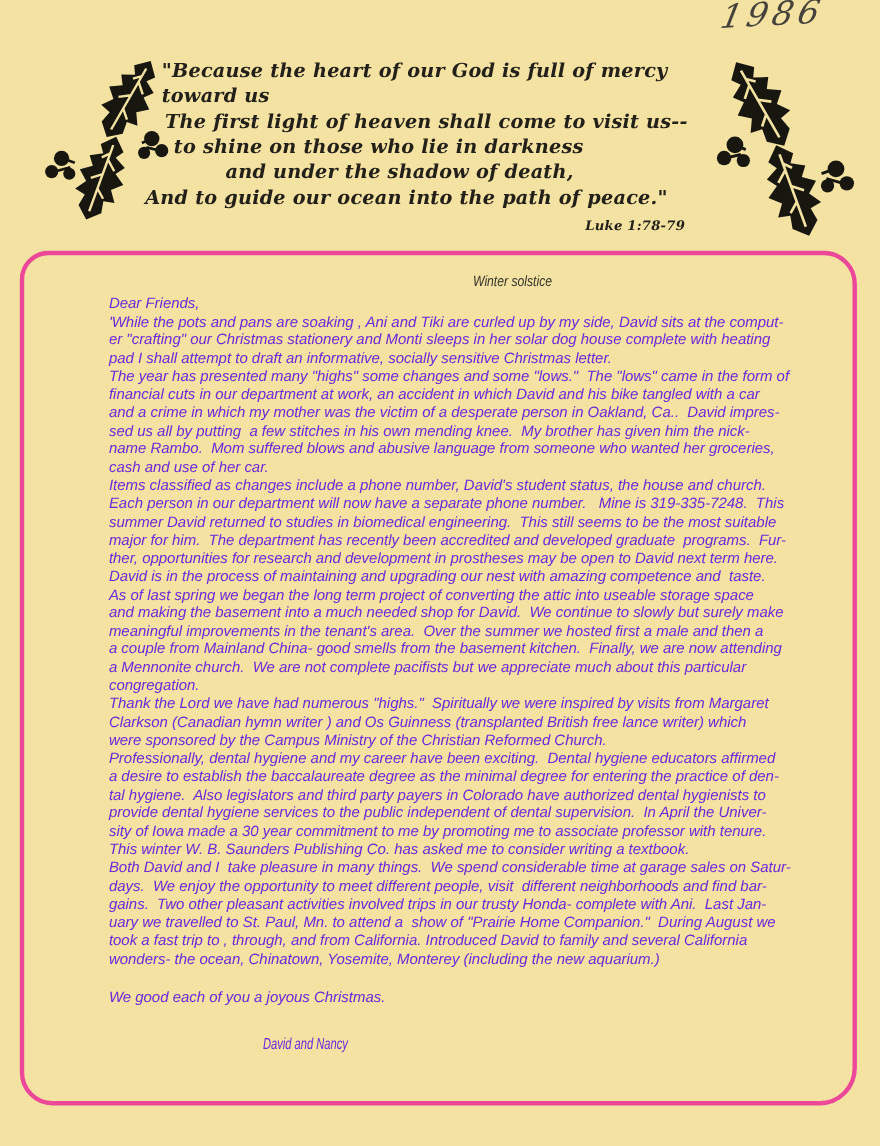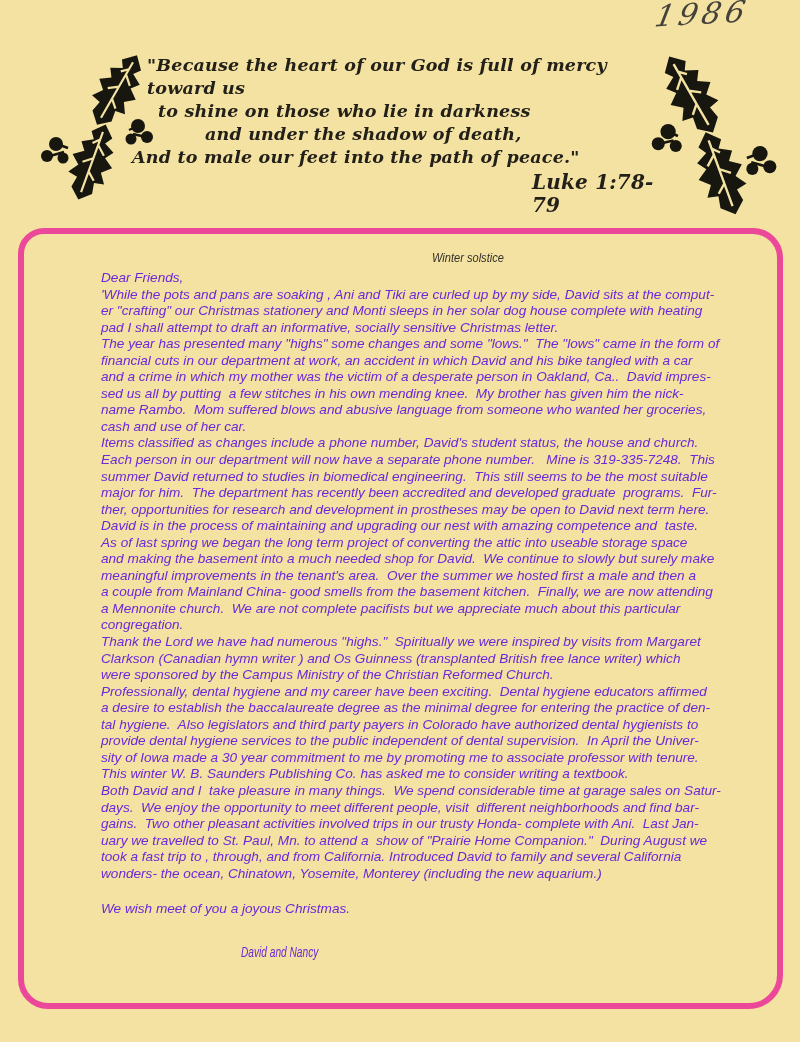--- a/index.html
+++ b/index.html
@@ -30,25 +30,25 @@
     font-family:"DejaVu Serif", serif;
     font-style:italic;font-weight:bold;
     font-size:17.5px;line-height:23px;color:#232019;
     letter-spacing:0.2px;
   }
   .q1{padding-left:15px;}
   .q2{padding-left:18px;}
   .q3{padding-left:26px;}
   .q4{padding-left:73px;font-style:italic;}
   .q5{padding-left:0px;}
-  .citation{padding-left:400px;padding-top:2px;font-size:20px;font-style:italic;}
+  .citation{padding-left:400px;padding-top:2px;font-size:12px;font-style:italic;}
   
   .letter-box{
     position:absolute;left:18px;top:228px;width:753px;height:769px;
-    border:6px solid #ec4899;
+    border:4px solid #ec4899;
     border-radius:26px 30px 34px 30px;
     background:transparent;
   }
   .letter-title{
     position:absolute;left:408px;top:16px;
     font-style:italic;font-size:13.5px;color:#33312b;
     transform:scaleX(0.82);transform-origin:left;
     white-space:pre;
   }
   .letter-body{
@@ -101,28 +101,29 @@
         <circle cx="97" cy="95" r="5.5"></circle>
       <path d="M32,106 L21,102 M28,110 L14,114" stroke="currentColor" stroke-width="2.4" fill="none"></path>
       <circle cx="20" cy="102" r="7"></circle>
         <circle cx="11" cy="114" r="6"></circle>
         <circle cx="27" cy="116" r="5.5"></circle>
     </svg>
   </div>
 
   <div class="quote">
     <div class="q1">"Because the heart of our God is full of mercy toward us</div>
+    <div class="q2">The first light of heaven shall come to visit us--</div>
     <div class="q3">to shine on those who lie in darkness</div>
     <div class="q4">and under the shadow of death,</div>
-    <div class="q5">And to male our feet into the path of peace."</div>
+    <div class="q5">And to guide our ocean into the path of peace."</div>
     <div class="citation">Luke 1:78-79</div>
   </div>
 
   <div class="letter-box">
     <div class="letter-title">Winter solstice</div>
     <div class="letter-body">
       <div><div>Dear Friends,</div><div>'While the pots and pans are soaking , Ani and Tiki are curled up by my side, David sits at the comput-</div><div>er "crafting" our Christmas stationery and Monti sleeps in her solar dog house complete with heating</div><div>pad I shall attempt to draft an informative, socially sensitive Christmas letter.</div><div>The year has presented many "highs" some changes and some "lows."  The "lows" came in the form of</div><div>financial cuts in our department at work, an accident in which David and his bike tangled with a car</div><div>and a crime in which my mother was the victim of a desperate person in Oakland, Ca..  David impres-</div><div>sed us all by putting  a few stitches in his own mending knee.  My brother has given him the nick-</div><div>name Rambo.  Mom suffered blows and abusive language from someone who wanted her groceries,</div><div>cash and use of her car.</div><div>Items classified as changes include a phone number, David's student status, the house and church.</div><div>Each person in our department will now have a separate phone number.   Mine is 319-335-7248.  This</div><div>summer David returned to studies in biomedical engineering.  This still seems to be the most suitable</div><div>major for him.  The department has recently been accredited and developed graduate  programs.  Fur-</div><div>ther, opportunities for research and development in prostheses may be open to David next term here.</div><div>David is in the process of maintaining and upgrading our nest with amazing competence and  taste.</div><div>As of last spring we began the long term project of converting the attic into useable storage space</div><div>and making the basement into a much needed shop for David.  We continue to slowly but surely make</div><div>meaningful improvements in the tenant's area.  Over the summer we hosted first a male and then a</div><div>a couple from Mainland China- good smells from the basement kitchen.  Finally, we are now attending</div><div>a Mennonite church.  We are not complete pacifists but we appreciate much about this particular</div><div>congregation.</div><div>Thank the Lord we have had numerous "highs."  Spiritually we were inspired by visits from Margaret</div><div>Clarkson (Canadian hymn writer ) and Os Guinness (transplanted British free lance writer) which</div><div>were sponsored by the Campus Ministry of the Christian Reformed Church.</div><div>Professionally, dental hygiene and my career have been exciting.  Dental hygiene educators affirmed</div><div>a desire to establish the baccalaureate degree as the minimal degree for entering the practice of den-</div><div>tal hygiene.  Also legislators and third party payers in Colorado have authorized dental hygienists to</div><div>provide dental hygiene services to the public independent of dental supervision.  In April the Univer-</div><div>sity of Iowa made a 30 year commitment to me by promoting me to associate professor with tenure.</div><div>This winter W. B. Saunders Publishing Co. has asked me to consider writing a textbook.</div><div>Both David and I  take pleasure in many things.  We spend considerable time at garage sales on Satur-</div><div>days.  We enjoy the opportunity to meet different people, visit  different neighborhoods and find bar-</div><div>gains.  Two other pleasant activities involved trips in our trusty Honda- complete with Ani.  Last Jan-</div><div>uary we travelled to St. Paul, Mn. to attend a  show of "Prairie Home Companion."  During August we</div><div>took a fast trip to , through, and from California. Introduced David to family and several California</div><div>wonders- the ocean, Chinatown, Yosemite, Monterey (including the new aquarium.)</div></div>
-      <div class="closing-line">We wish meet of you a joyous Christmas.</div>
+      <div class="closing-line">We good each of you a joyous Christmas.</div>
       <div class="signature">David and Nancy</div>
     </div>
   </div>
 
 </div>
 
 </body></html>

